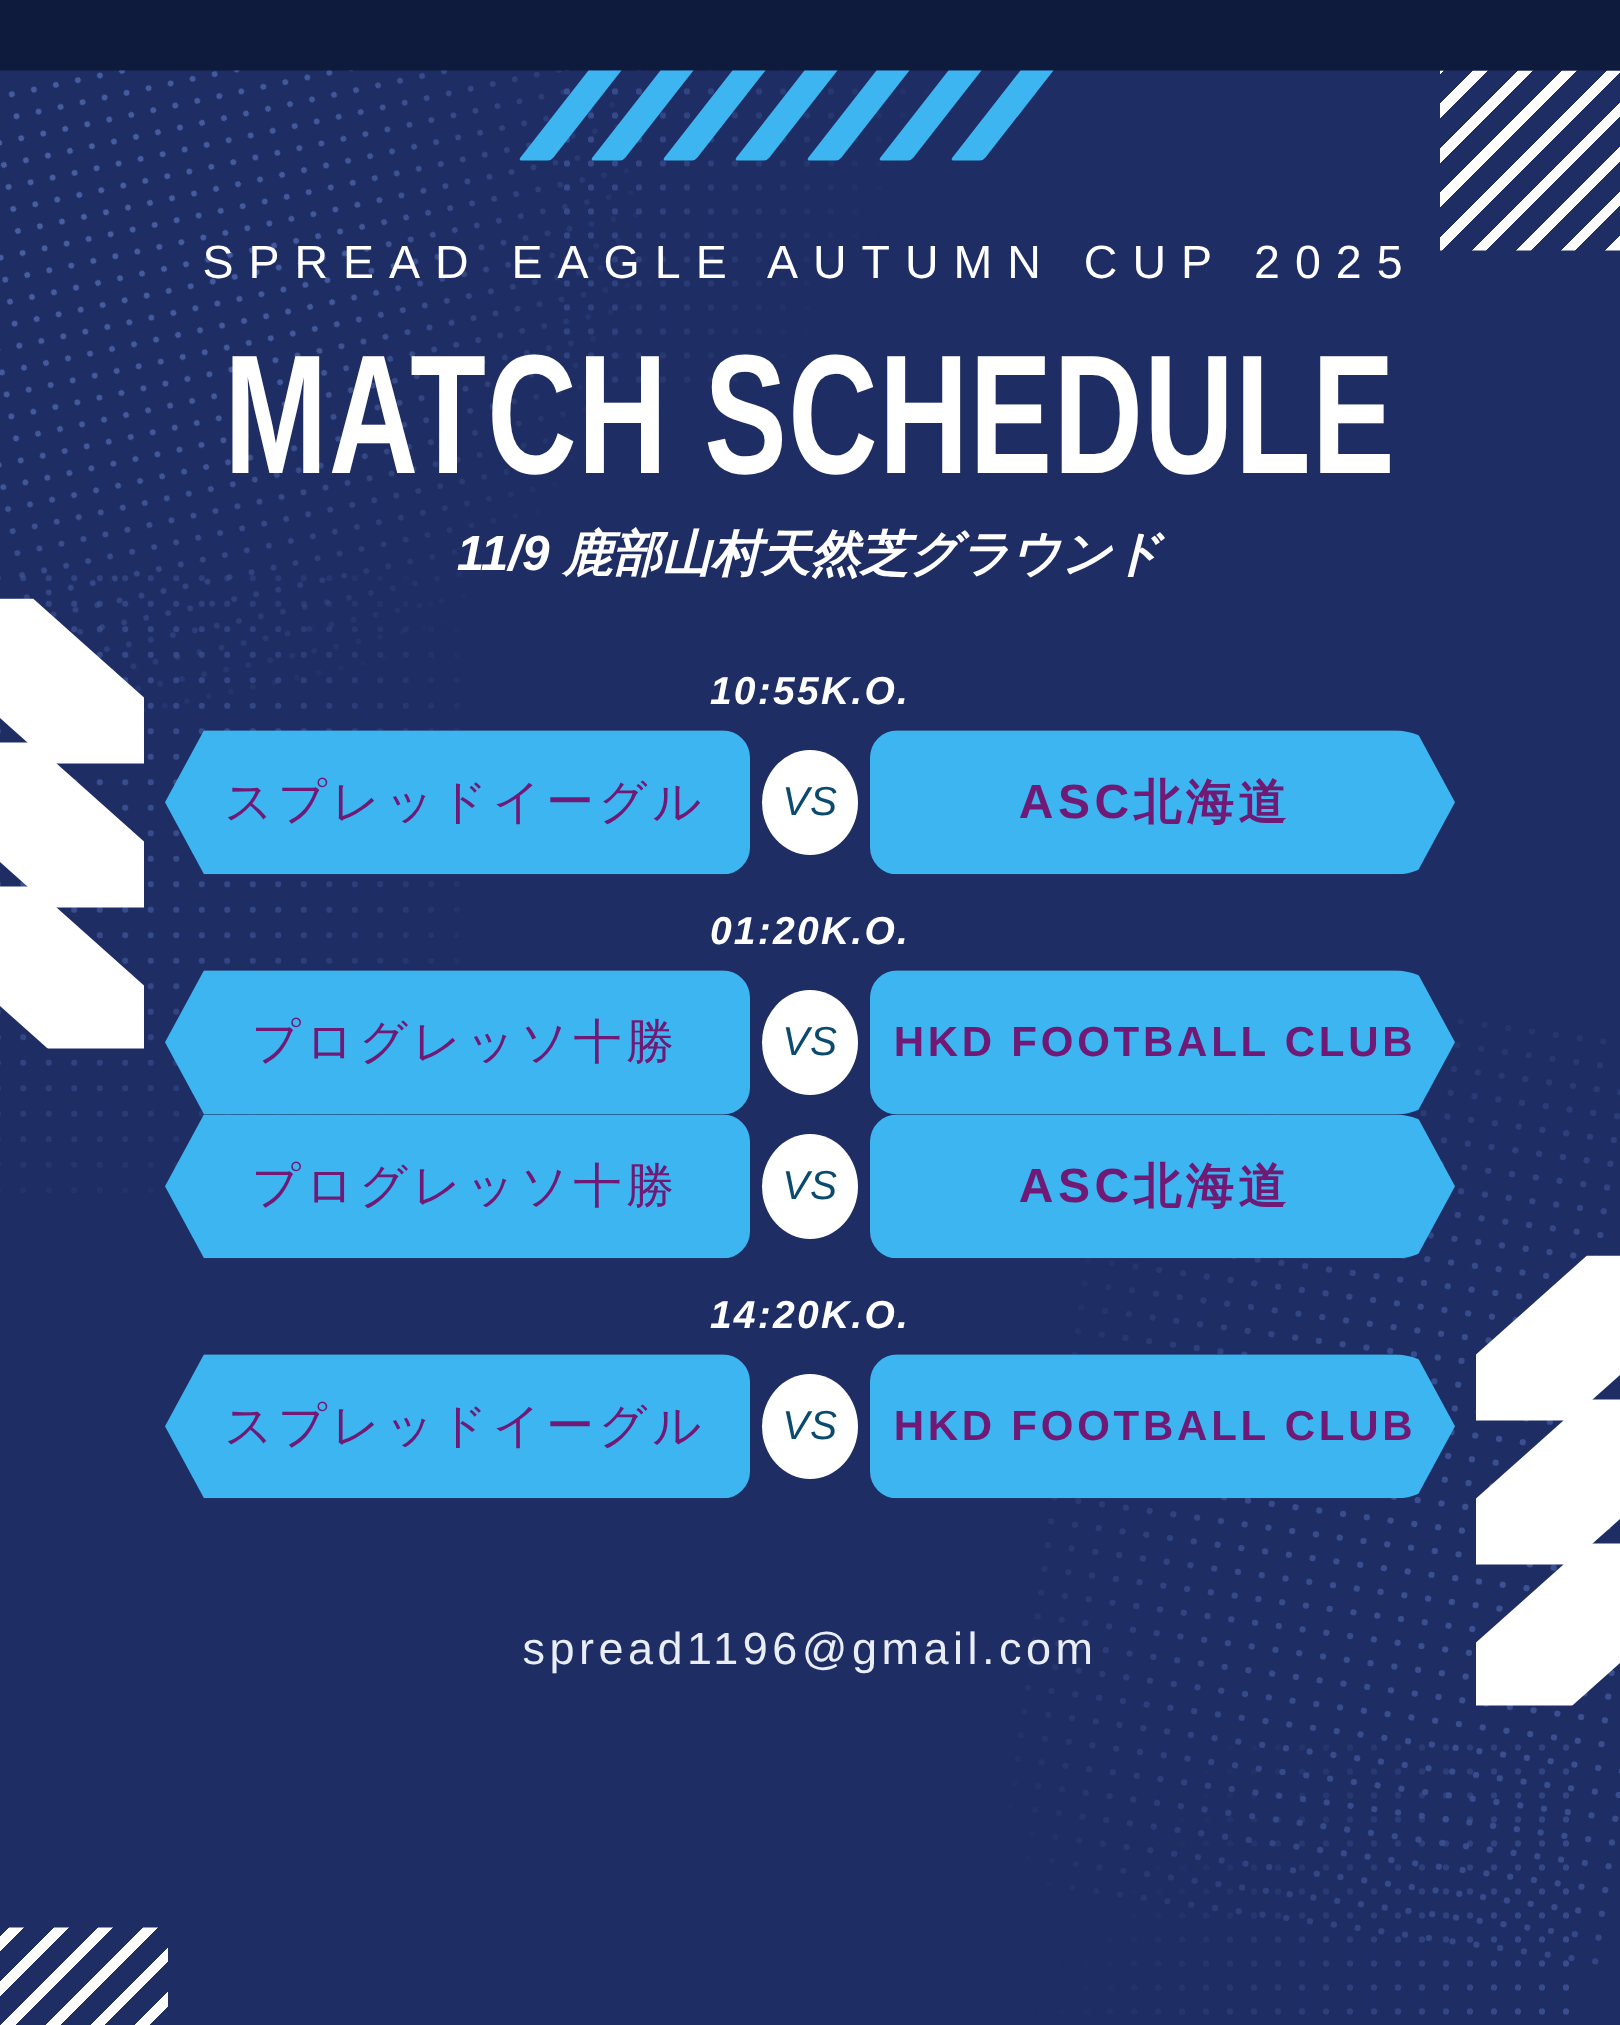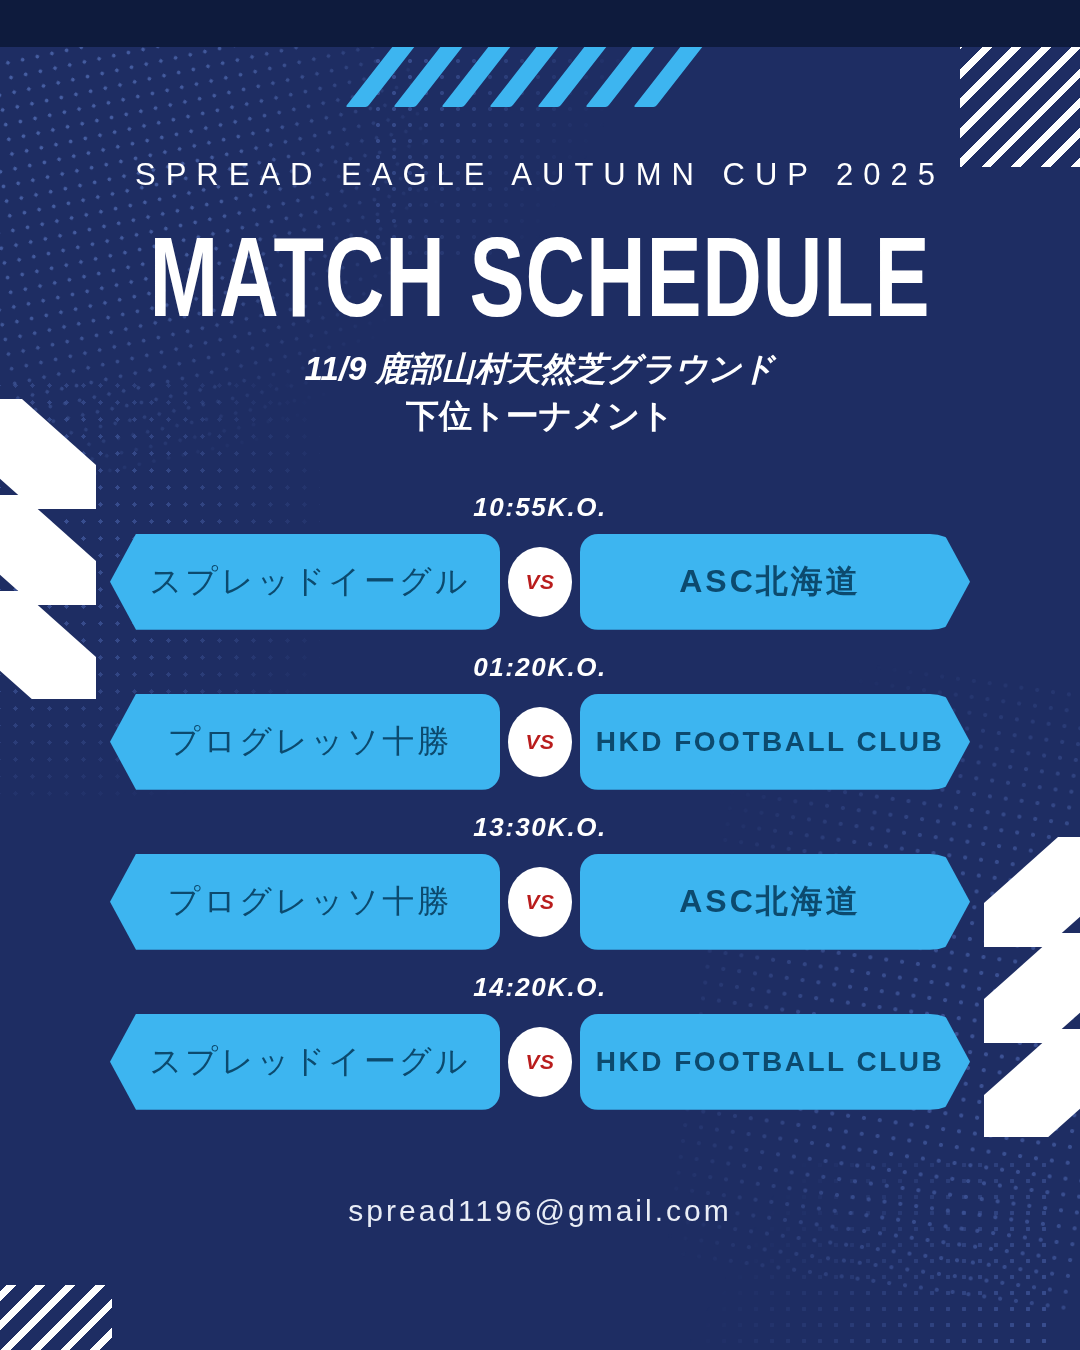--- a/index.html
+++ b/index.html
@@ -174,21 +174,21 @@
     align-items: center;
     justify-content: space-between;
   }
 
   .team {
     height: 96px;
     display: flex;
     align-items: center;
     justify-content: center;
     background: #3db5f0;
-    color: #0c4a6e;
+    color: #701a75;
     box-sizing: border-box;
   }
   .team-home {
     width: 390px;
     padding: 0 26px 0 36px;
     border-radius: 40px 18px 18px 40px;
     clip-path: polygon(26px 0, 100% 0, 100% 100%, 26px 100%, 0 50%);
     border-top-left-radius: 0;
     border-bottom-left-radius: 0;
   }
@@ -214,26 +214,26 @@
     font-weight: 700;
     font-size: 32px;
     letter-spacing: 3px;
   }
 
   .vs-badge {
     width: 64px;
     height: 70px;
     border-radius: 50%;
     background: #ffffff;
-    color: #b91c1c;
+    color: #0c4a6e;
     display: flex;
     align-items: center;
     justify-content: center;
-    font-size: 21px;
-    font-weight: 700;
+    font-size: 27px;
+    font-weight: 400;
     font-style: italic;
     letter-spacing: 0.5px;
     flex: 0 0 auto;
   }
 
   .email {
     color: #e9edf6;
     font-size: 30px;
     font-weight: 300;
     letter-spacing: 3px;
@@ -287,21 +287,20 @@
   </div>
 
   <div class="content">
 
     <div class="kicker">SPREAD EAGLE AUTUMN CUP 2025</div>
 
     <div class="headline">MATCH SCHEDULE</div>
 
     <div class="subtitle">
       <div>11/9 鹿部山村天然芝グラウンド</div>
-      <div class="line2">下位トーナメント</div>
     </div>
 
     <div class="matches" id="matches-list">
         <div class="match">
           <div class="ko-time">10:55K.O.</div>
           <div class="fixture">
             <div class="team team-home">
               <span class="team-name ">スプレッドイーグル</span>
             </div>
             <div class="vs-badge">VS</div>
@@ -316,21 +315,20 @@
             <div class="team team-home">
               <span class="team-name ">プログレッソ十勝</span>
             </div>
             <div class="vs-badge">VS</div>
             <div class="team team-away">
               <span class="team-name latin">HKD FOOTBALL CLUB</span>
             </div>
           </div>
         </div>
         <div class="match">
-          <div class="ko-time">13:30K.O.</div>
           <div class="fixture">
             <div class="team team-home">
               <span class="team-name ">プログレッソ十勝</span>
             </div>
             <div class="vs-badge">VS</div>
             <div class="team team-away">
               <span class="team-name mixed">ASC北海道</span>
             </div>
           </div>
         </div>

